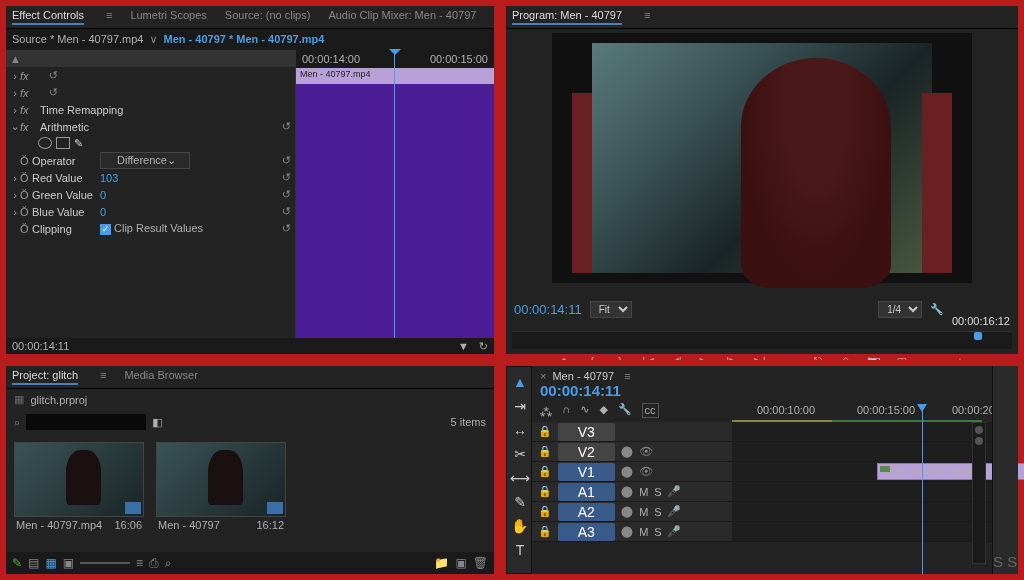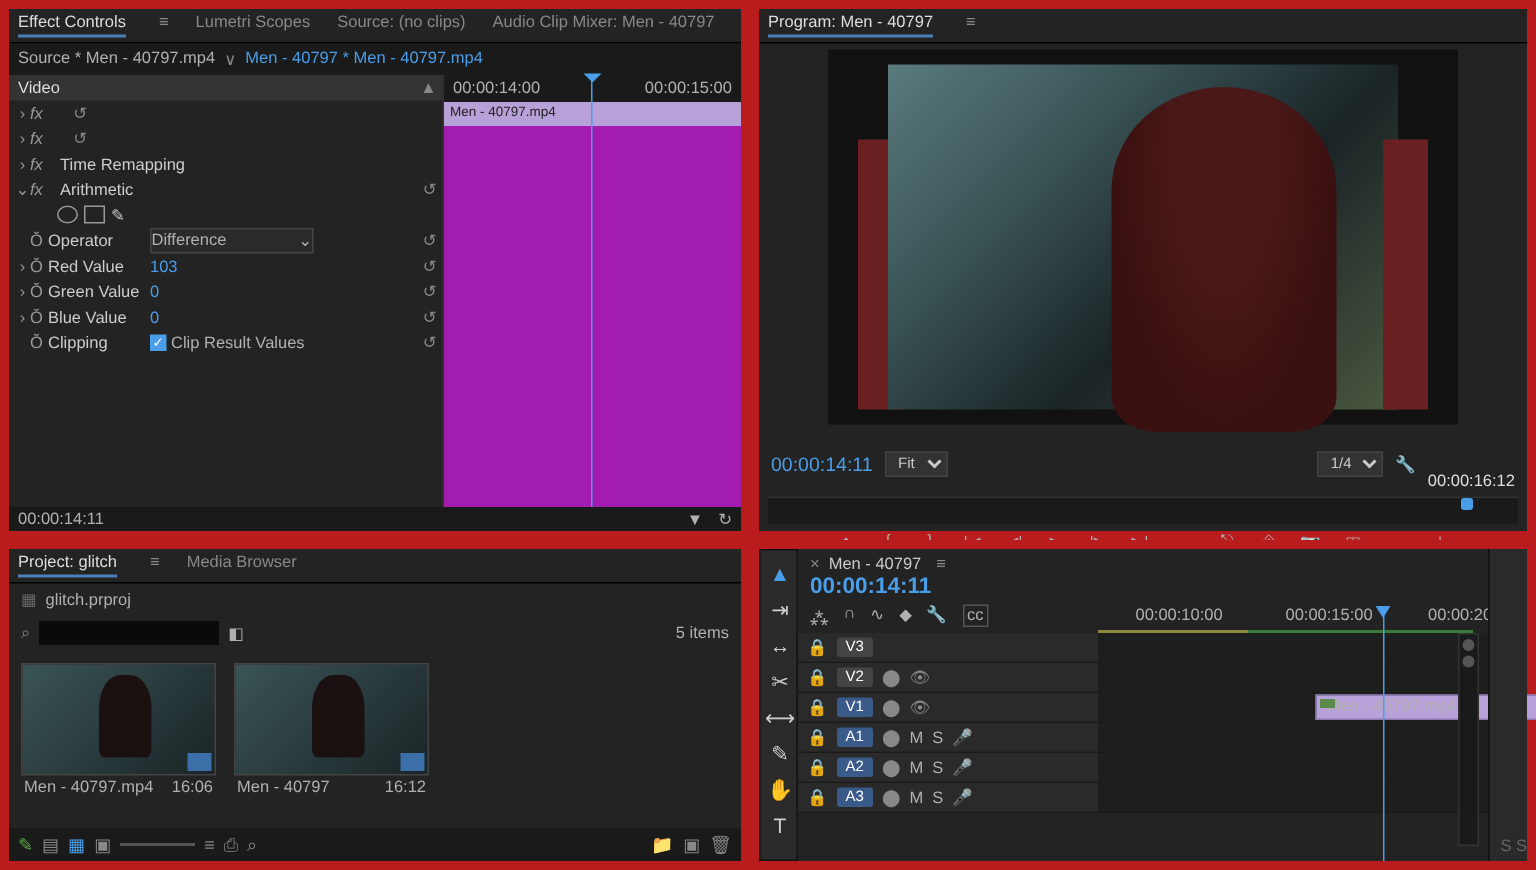--- a/index.html
+++ b/index.html
@@ -6,38 +6,38 @@
 body { background: #1a1a1a; width: 1024px; height: 580px; overflow: hidden; }
 .app { display: grid; grid-template-columns: 500px 524px; grid-template-rows: 360px 220px; height: 580px; }
 .panel { background: #232323; border: 6px solid #b91c1c; position: relative; }
 .tabs { display: flex; gap: 18px; padding: 3px 6px; background: #232323; border-bottom: 1px solid #000; font-size: 11px; }
 .tabs span { color: #888; cursor: pointer; }
 .tabs span.active { color: #ddd; border-bottom: 2px solid #4a7fb8; padding-bottom: 2px; }
 .menu-icon { margin-left: 4px; color: #888; }
 
 
 .ec-header { display: flex; gap: 6px; padding: 4px 6px; background: #1a1a1a; font-size: 10px; }
-.ec-header .blue { color: #4a9de8; }
+.ec-header .blue { color: #4a9de8; font-weight: bold; }
 .ec-body { display: flex; height: calc(100% - 60px); }
 .ec-left { width: 290px; border-right: 1px solid #333; overflow: hidden; }
 .ec-row { display: flex; align-items: center; padding: 2px 4px; height: 17px; font-size: 10px; }
 .ec-row .caret { width: 10px; text-align: center; color: #999; cursor: pointer; }
 .ec-row .fx { width: 18px; font-style: italic; color: #999; }
 .ec-row .sw { width: 10px; color: #999; }
 .ec-row .label { flex: 1; padding-left: 2px; color: #ccc; }
 .ec-row .val { width: 80px; color: #4a9de8; }
 .ec-row .reset { width: 20px; text-align: right; color: #888; cursor: pointer; }
 .ec-row.head { background: #333; }
 .ec-row.head .label { color: #ddd; }
 .ec-shapes { display: flex; gap: 4px; padding: 2px 0 2px 32px; }
 .shape { width: 14px; height: 12px; border: 1px solid #999; cursor: pointer; }
 .shape.ellipse { border-radius: 50%; }
-.ec-dropdown { background: #2a2a2a; border: 1px solid #444; padding: 1px 0; width: 109px; font-size: 10px; cursor: pointer; display: flex; justify-content: space-between; }
+.ec-dropdown { background: #2a2a2a; border: 1px solid #444; padding: 1px 16px; width: 90px; font-size: 10px; cursor: pointer; display: flex; justify-content: space-between; }
 .ec-tc { display: flex; justify-content: space-between; padding: 3px 6px; background: #1a1a1a; font-size: 10px; }
-.ec-timeline { flex: 1; position: relative; background: #a21caf; }
+.ec-timeline { flex: 1; position: relative; background: #4c1d95; }
 .ec-clip { position: absolute; top: 18px; left: 0; right: 0; height: 16px; background: #b8a0d8; color: #222; font-size: 9px; padding: 1px 4px; }
 .ec-playhead { position: absolute; top: 0; bottom: 0; left: 98px; width: 1px; background: #4a9de8; }
 .ec-playhead::before { content: ''; position: absolute; top: -1px; left: -5px; border: 6px solid transparent; border-top-color: #4a9de8; }
 .ec-bottom { display:flex; justify-content:space-between; align-items:center; position: absolute; bottom: 0; left: 0; right: 0; height: 16px; background: #1a1a1a; font-size: 10px; padding: 0 6px; }
 
 
 .pm-video { position: relative; margin: 4px auto; width: 420px; height: 250px; background: #111; }
 .pm-video .frame { position: absolute; inset: 10px 40px; background: linear-gradient(135deg, #5a7a7c 0%, #3a5456 30%, #1a2426 60%, #4a5840 100%); }
 .pm-video .silhouette { position: absolute; left: 45%; top: 10%; width: 150px; height: 230px; background: radial-gradient(ellipse at 50% 20%, #4a1818 30%, #3a1010 70%); border-radius: 50% 50% 20% 20% / 30% 30% 10% 10%; }
 .pm-video .red-bar { position: absolute; left: 20px; top: 60px; width: 30px; height: 180px; background: #6a2020; }
@@ -73,21 +73,21 @@
 .tl-head .seq { font-size: 11px; color: #ccc; }
 .tl-head .tc { color: #4a9de8; font-size: 15px; font-weight: bold; }
 .tl-head-icons { display: flex; gap: 10px; padding: 4px 8px; color: #888; font-size: 12px; }
 .tl-ruler { position: absolute; top: 38px; left: 200px; right: 10px; height: 16px; display: flex; font-size: 9px; color: #888; }
 .tl-ruler span { position: absolute; }
 .tl-ruler .line { position: absolute; top: 16px; left: 0; right: 0; height: 3px; background: linear-gradient(90deg, #8a8a3a 0%, #8a8a3a 40%, #3a7a3a 40%, #3a7a3a 100%); }
 .tl-tracks { position: absolute; top: 56px; left: 0; right: 0; bottom: 0; }
 .tl-track { display: flex; height: 20px; border-bottom: 1px solid #1a1a1a; }
 .tl-track .hdr { width: 200px; background: #2a2a2a; display: flex; align-items: center; gap: 6px; padding: 0 6px; font-size: 9px; }
 .tl-track .hdr .lock { color: #666; cursor: pointer; }
-.tl-track .hdr .tag { background: #3a5a8a; color: #fff; padding: 1px 6px; border-radius: 2px; font-size: 10px; }
+.tl-track .hdr .tag { background: #3a5a8a; color: #fff; padding: 1px 20px; border-radius: 2px; font-size: 14px; }
 .tl-track .hdr .tag.dim { background: #444; }
 .tl-track .hdr .eye { color: #888; cursor: pointer; }
 .tl-track .lane { flex: 1; background: #1e1e1e; position: relative; }
 .clip { position: absolute; top: 1px; bottom: 1px; background: #b8a0d8; border: 1px solid #8a7ab0; color: #333; font-size: 8px; padding: 1px 2px; overflow: hidden; white-space: nowrap; }
 .clip .fx-bar { position: absolute; left: 2px; top: 2px; width: 10px; height: 6px; background: #5a8a4a; }
 .tl-playhead { position: absolute; top: 38px; bottom: 0; left: 390px; width: 1px; background: #4a9de8; z-index: 10; }
 .tl-playhead::before { content: ''; position: absolute; top: 0; left: -5px; border: 5px solid transparent; border-top-color: #4a9de8; border-top-width: 8px; }
 .checkbox { width: 11px; height: 11px; background: #4a9de8; display: inline-block; vertical-align: middle; margin-right: 3px; }
 .checkbox::after { content: '✓'; color: #fff; font-size: 9px; display: block; text-align: center; line-height: 11px; }
 .scroll-strip { position:absolute; right:6px; top:56px; bottom:10px; width:14px; background:#1a1a1a; border:1px solid #333;}
@@ -107,21 +107,20 @@
       <span>Audio Clip Mixer: Men - 40797</span>
     </div>
     <div class="ec-header">
       <span>Source * Men - 40797.mp4</span>
       <span style="color:#888">∨</span>
       <span class="blue">Men - 40797 * Men - 40797.mp4</span>
     </div>
     <div class="ec-body">
       <div class="ec-left">
         <div class="ec-row head">
-          <span class="label">Video</span>
           <span style="color:#888">▲</span>
         </div>
         <div class="ec-row">
           <span class="caret">›</span>
           <span class="fx">fx</span>
           <span class="reset">↺</span>
         </div>
         <div class="ec-row">
           <span class="caret">›</span>
           <span class="fx">fx</span>
@@ -399,16 +398,16 @@
             </div>
           <div class="lane"></div>
         </div>
       </div>
       <div class="scroll-strip">
           <div class="dot"></div>
           <div class="dot" style="margin-top:auto"></div>
         </div>
     </div>
     <div style="width:26px;background:#2a2a2a;border-left:1px solid #111;position:relative">
-      <div style="position:absolute;bottom:4px;width:100%;text-align:right;font-size:11px;color:#666">S&nbsp;S</div>
+      <div style="position:absolute;bottom:4px;width:100%;text-align:left;font-size:15px;color:#666">S&nbsp;S</div>
     </div>
   </div>
 </div>
 
 </body></html>

